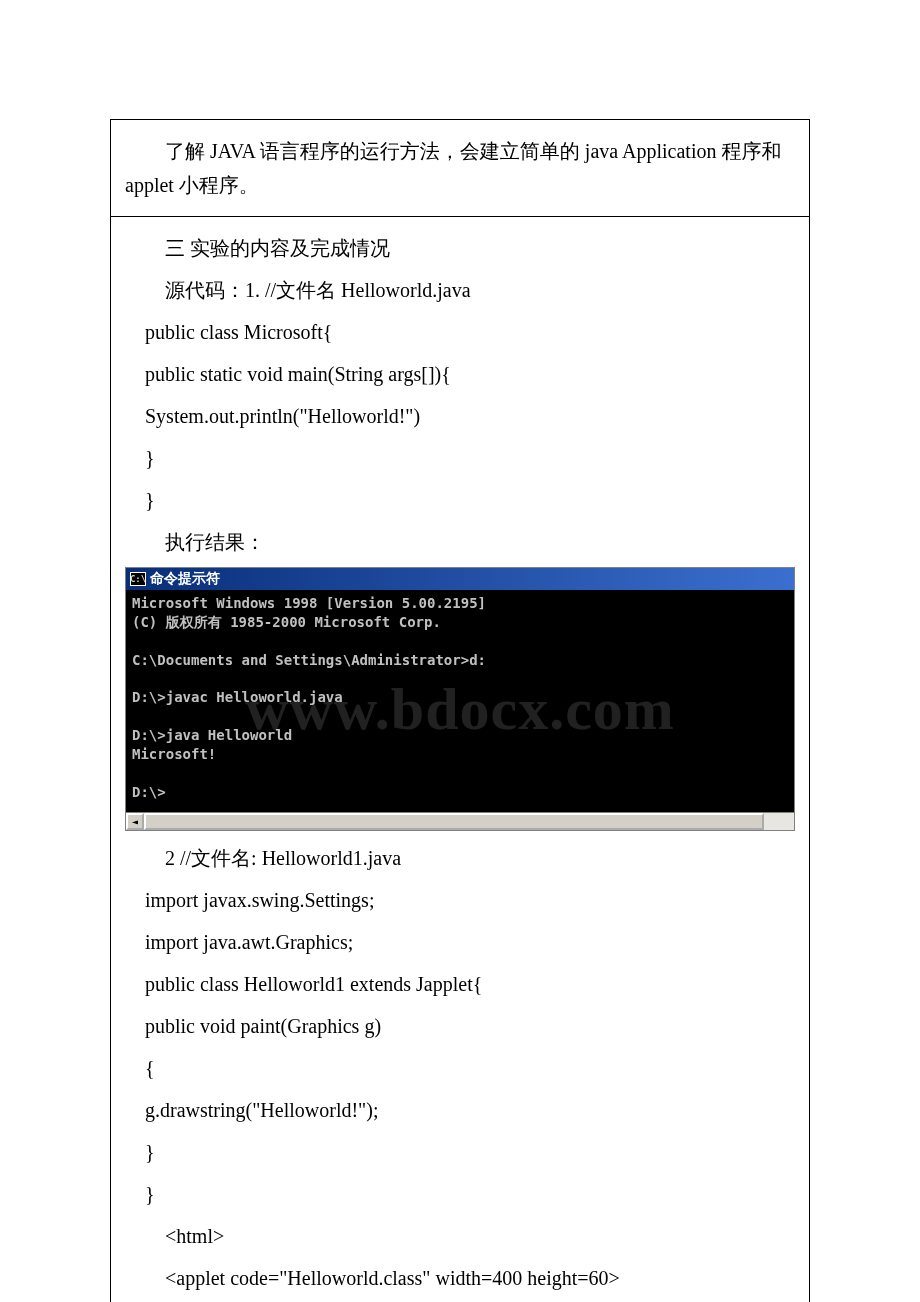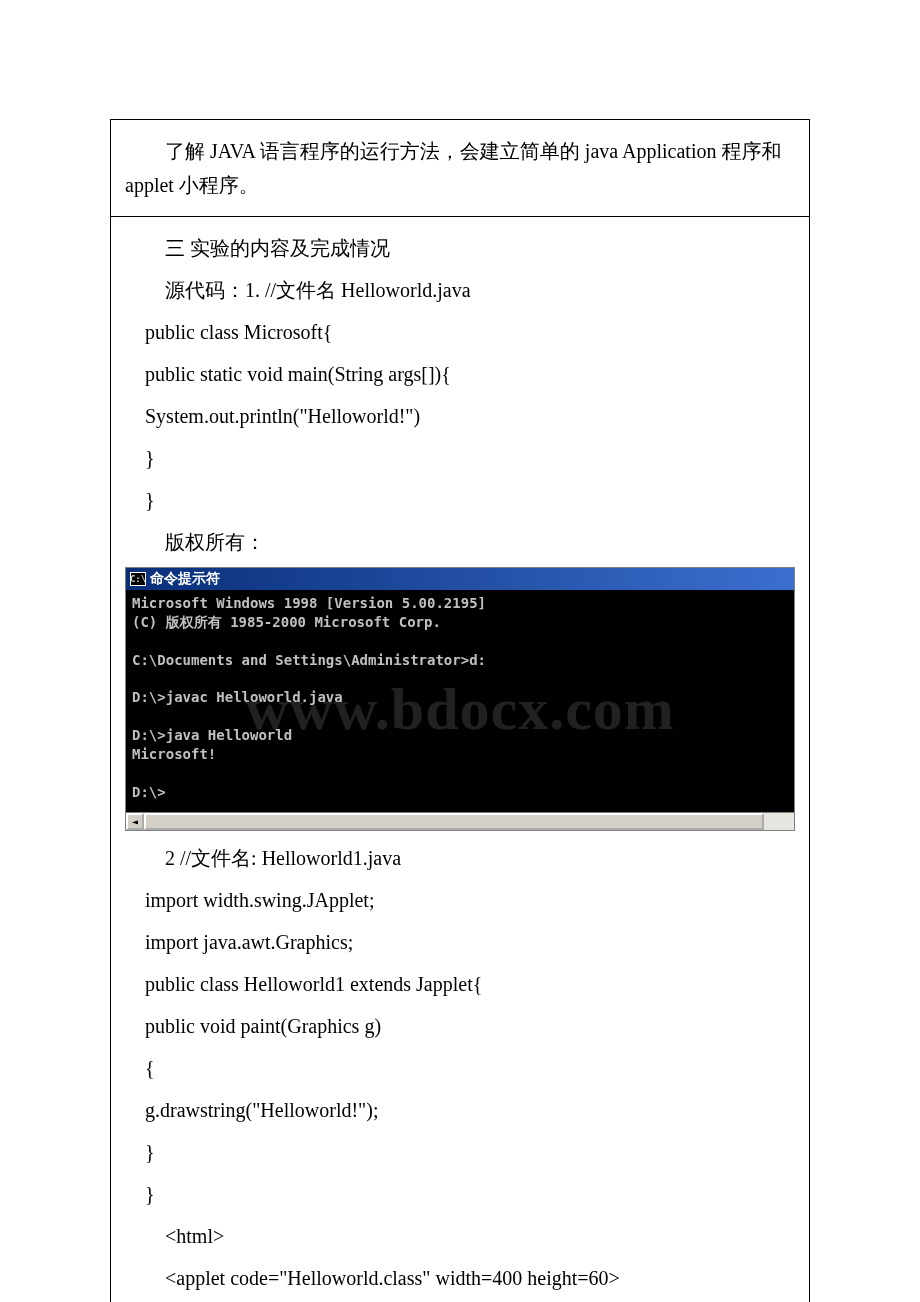--- a/index.html
+++ b/index.html
@@ -112,21 +112,21 @@
 
         <p class="line indent">三 实验的内容及完成情况</p>
 
         <p class="line indent">源代码：1. //文件名 Helloworld.java</p>
         <p class="code-indent"> public class Microsoft{</p>
         <p class="code-indent"> public static void main(String args[]){</p>
         <p class="code-indent"> System.out.println("Helloworld!")</p>
         <p class="code-indent"> }</p>
         <p class="code-indent"> }</p>
 
-        <p class="line indent">版权所有：</p>
+        <p class="line indent">执行结果：</p>
 
         <div class="console-window">
           <div class="titlebar">
             <span class="titlebar-icon">C:\</span>
             <span>命令提示符</span>
           </div>
           <div class="console-body"><span class="watermark">www.bdocx.com</span><span>Microsoft Windows 1998 [Version 5.00.2195]</span>
 <span>(C) 版权所有 1985-2000 Microsoft Corp.</span>
 <span></span>
 <span>C:\Documents and Settings\Administrator&gt;d:</span>
@@ -138,21 +138,21 @@
 <span></span>
 <span>D:\&gt;</span></div>
           <div class="scroll-track">
             <div class="scroll-btn">◄</div>
             <div class="scroll-thumb"></div>
             <div class="scroll-gap"></div>
           </div>
         </div>
 
         <p class="line indent">2 //文件名: Helloworld1.java</p>
-        <p class="code-indent"> import width.swing.JApplet;</p>
+        <p class="code-indent"> import javax.swing.Settings;</p>
         <p class="code-indent"> import java.awt.Graphics;</p>
         <p class="code-indent"> public class Helloworld1 extends Japplet{</p>
         <p class="code-indent"> public void paint(Graphics g)</p>
         <p class="code-indent"> {</p>
         <p class="code-indent"> g.drawstring("Helloworld!");</p>
         <p class="code-indent"> }</p>
         <p class="code-indent"> }</p>
 
         <p class="line indent">&lt;html&gt;</p>
         <p class="line indent">&lt;applet code="Helloworld.class" width=400 height=60&gt;</p>

